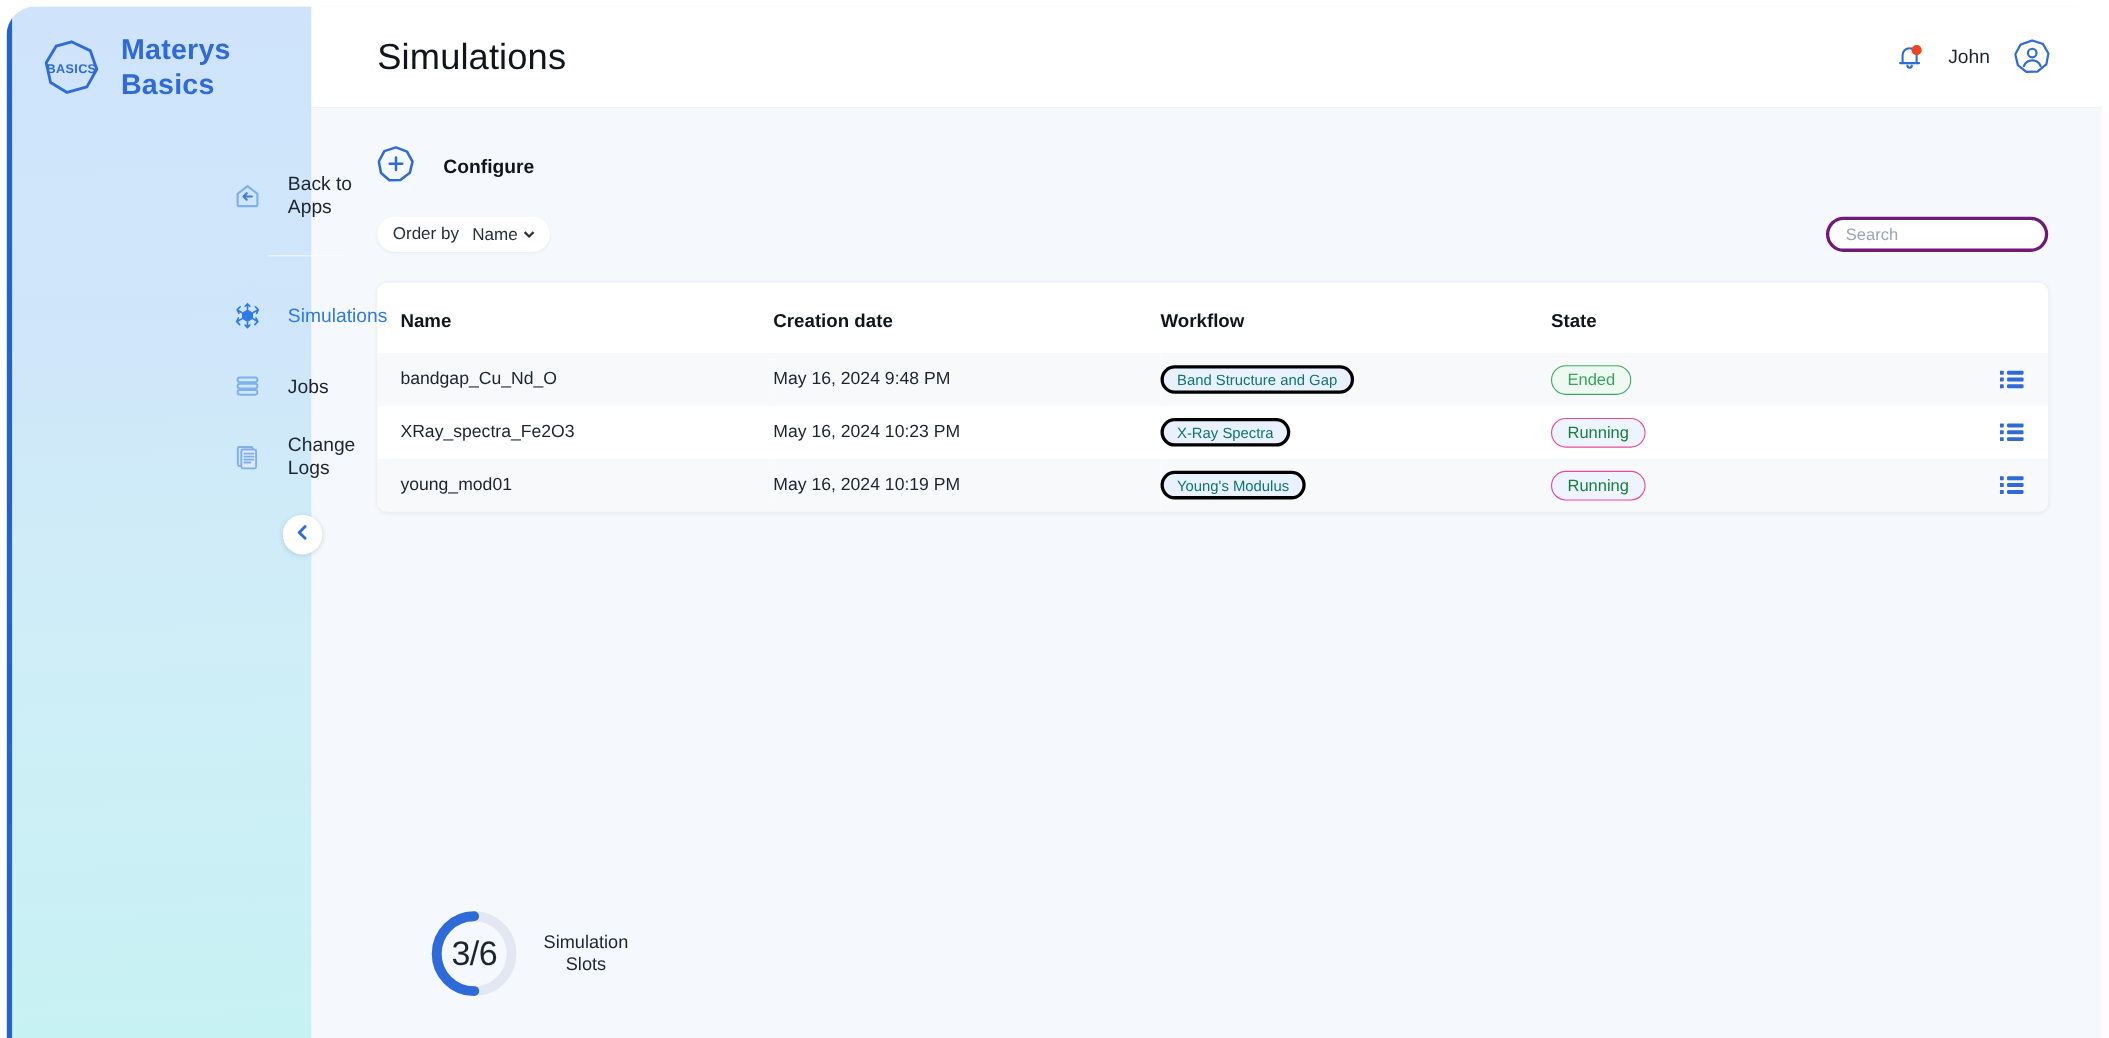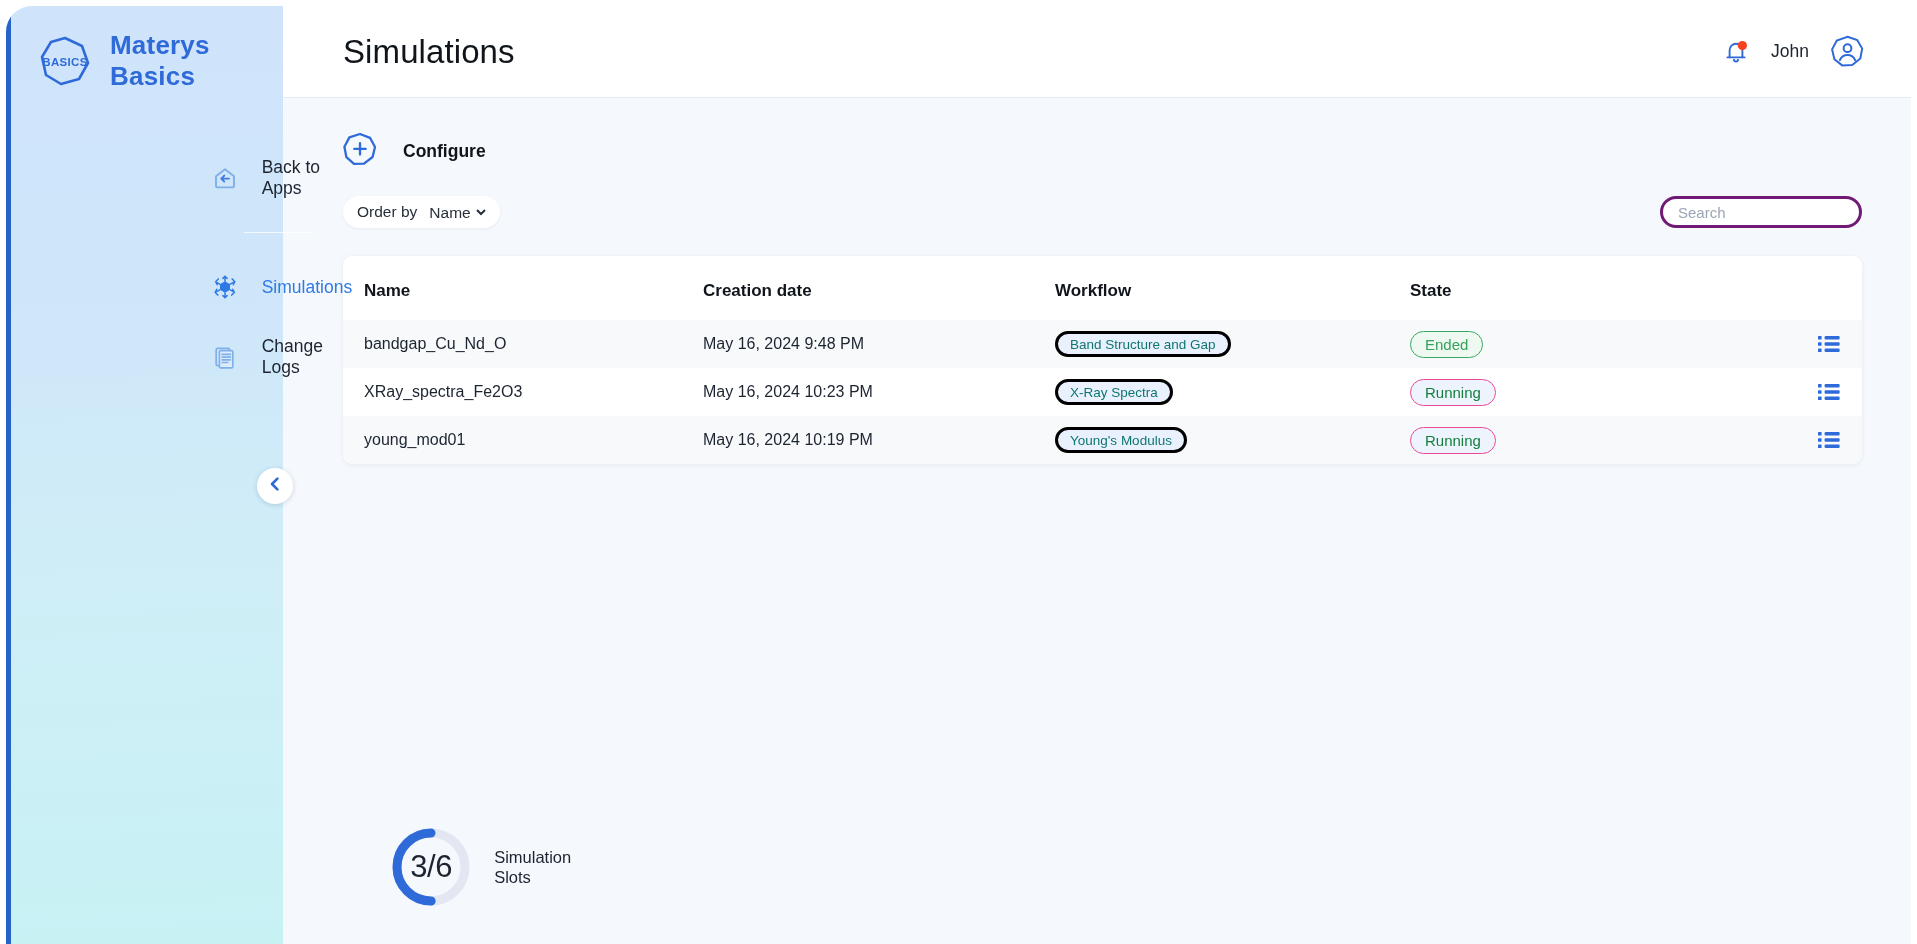--- a/index.html
+++ b/index.html
@@ -113,20 +113,21 @@
     inset: 0;
     display: flex; align-items: center; justify-content: center;
     font-size: 31px;
     color: #1c2430;
     letter-spacing: -.5px;
   }
   .slots-label {
     font-size: 16.5px;
     line-height: 1.24;
     color: #1c2430;
+    text-align: center;
   }
 
   .collapse-btn {
     position: absolute;
     left: 251px;
     top: 462px;
     width: 36px; height: 36px;
     border-radius: 50%;
     background: #ffffff;
     box-shadow: 0 1px 5px rgba(30,60,110,.18);
@@ -340,20 +341,32 @@
                 <path d="M19.3 16.9l4 2.3M21.8 16.2l1.5 3.2-2.6 2.7"></path>
                 <path d="M8.7 11.1l-4-2.3M6.2 11.8 4.7 8.6l2.6-2.7"></path>
               </g>
             </svg>
           </span>
           <span>Simulations</span>
         </div>
 
         <div class="nav-gap"></div>
 
+        <div class="nav-item">
+          <span class="ico">
+            <svg width="28" height="28" viewBox="0 0 28 28" aria-hidden="true">
+              <g fill="none" stroke="#7fb0e8" stroke-width="1.8">
+                <rect x="5" y="6.2" width="18" height="4.2" rx="2.1"></rect>
+                <rect x="5" y="11.9" width="18" height="4.2" rx="2.1"></rect>
+                <rect x="5" y="17.6" width="18" height="4.2" rx="2.1"></rect>
+              </g>
+            </svg>
+          </span>
+          <span>Jobs</span>
+        </div>
 
         <div class="nav-gap"></div>
 
         <div class="nav-item">
           <span class="ico">
             <svg width="28" height="28" viewBox="0 0 28 28" aria-hidden="true">
               <g fill="none" stroke="#7fb0e8" stroke-width="1.7" stroke-linejoin="round">
                 <rect x="5.2" y="5.4" width="13.4" height="17.2" rx="1.4"></rect>
                 <rect x="8.4" y="7.6" width="13.4" height="17.2" rx="1.4" fill="#dceafb"></rect>
                 <path d="M11.2 11.4h8.2M11.2 14.1h8.2M11.2 16.8h8.2M11.2 19.5h5.4" stroke-linecap="round"></path>

